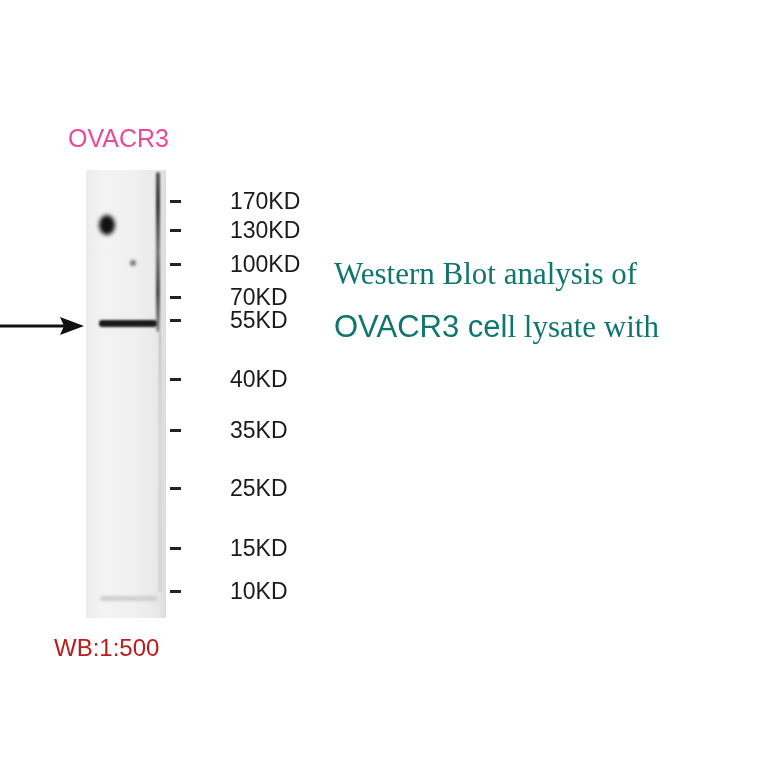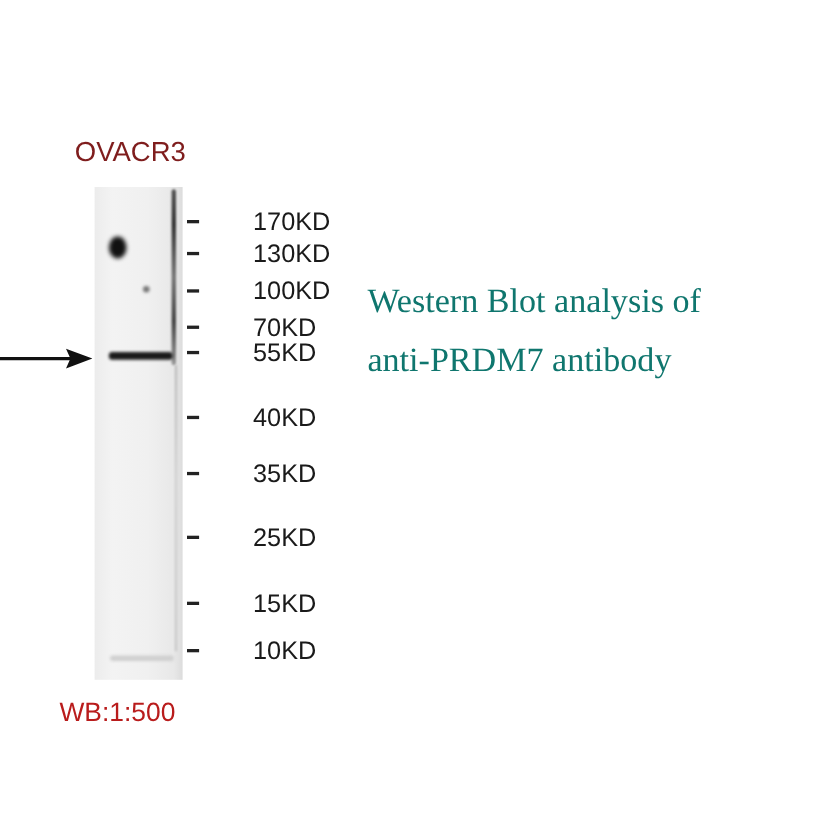--- a/index.html
+++ b/index.html
@@ -14,21 +14,21 @@
       overflow: hidden;
       font-family: "Liberation Sans", sans-serif;
       color: #1a1a1a;
     }
     .lane-title {
       position: absolute;
       left: 68px;
       top: 124px;
       font-size: 25px;
       letter-spacing: 0px;
-      color: #7f1d1d;
+      color: #ec4899;
     }
     .blot-lane {
       position: absolute;
       left: 86px;
       top: 170px;
       width: 80px;
       height: 448px;
       background: linear-gradient(90deg, #ececec 0%, #f3f3f3 20%, #f0f0f0 60%, #e8e8e8 90%, #dcdcdc 100%);
       filter: blur(0.3px);
     }
@@ -203,16 +203,16 @@
     <div class="marker" style="top:591px">
       <span class="tick"></span>
       <span class="mlabel">10KD</span>
     </div>
   </div>
 
   <div class="dilution">WB:1:500</div>
 
   <div class="caption">
     <span class="line">Western Blot analysis of</span>
-    <span class="line">anti-PRDM7 antibody</span>
+    <span class="line"><span class="sans">OVACR3 cel</span><span>l lysate with</span></span>
   </div>
 
 </div>
 
 </body></html>

